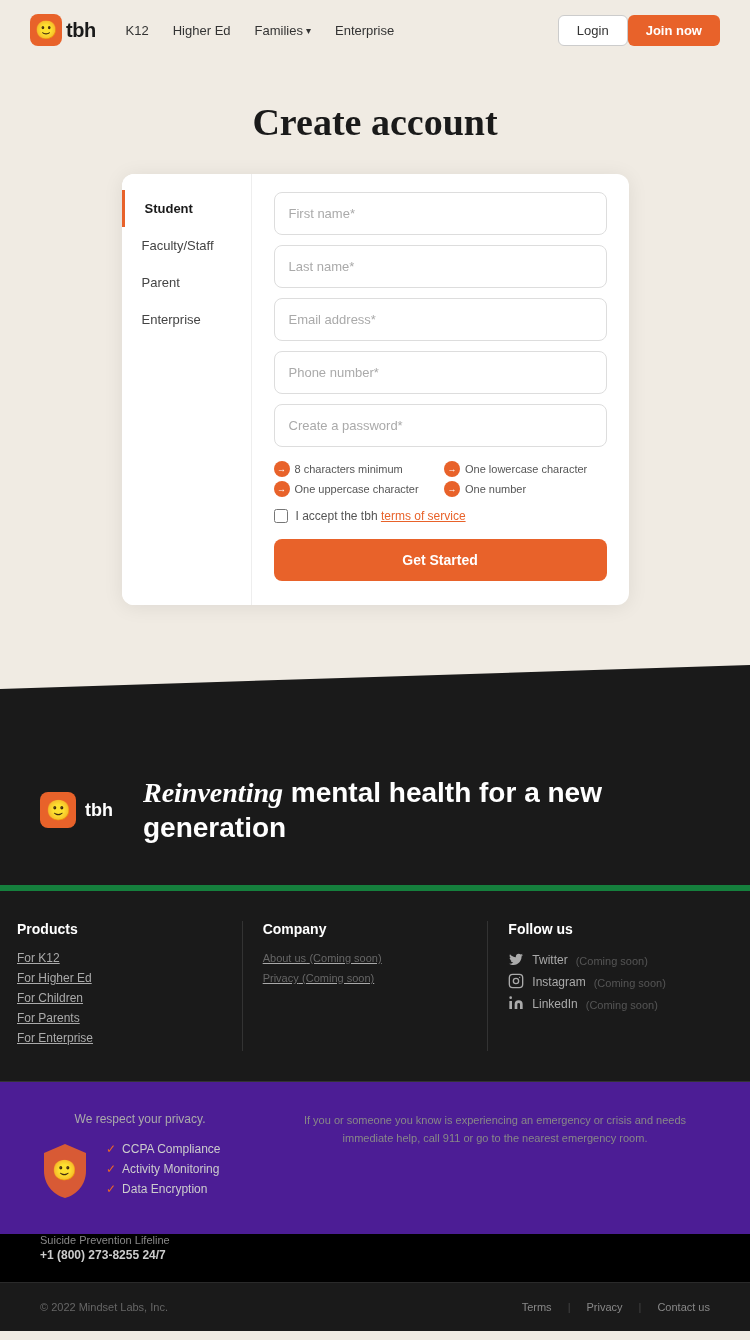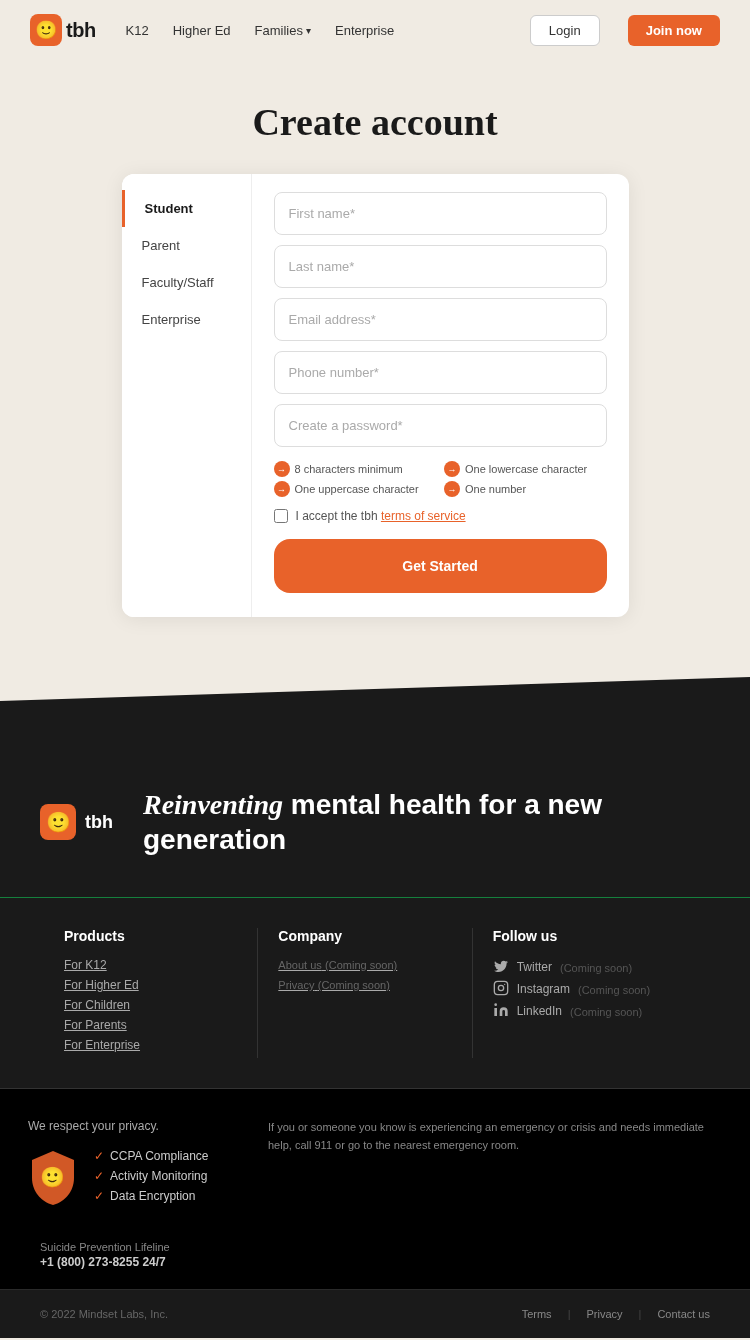--- a/index.html
+++ b/index.html
@@ -40,21 +40,21 @@
       font-size: 13px;
       color: #333;
       text-decoration: none;
       display: flex;
       align-items: center;
       gap: 3px;
     }
     .nav-link .chevron { font-size: 10px; }
     .nav-actions {
       display: flex;
-      gap: 28px;
+      gap: 0;
       align-items: flex-end;
     }
     .btn-login {
       background: white;
       border: 1px solid #ccc;
       border-radius: 6px;
       padding: 7px 18px;
       font-size: 13px;
       cursor: pointer;
       color: #333;
@@ -168,22 +168,22 @@
       height: 14px;
       border: 1px solid #aaa;
       border-radius: 2px;
       flex-shrink: 0;
     }
     .tos-link { color: #e8622a; text-decoration: underline; }
     .btn-get-started {
       background: #e8622a;
       color: white;
       border: none;
-      border-radius: 16px;
-      padding: 19px;
+      border-radius: 8px;
+      padding: 13px;
       width: 100%;
       font-size: 14px;
       font-weight: 600;
       cursor: pointer;
     }
 
     
     .footer-dark {
       background: #1a1a1a;
       color: white;
@@ -207,22 +207,22 @@
       line-height: 1.25;
     }
     .tagline-cursive {
       font-style: italic;
       font-family: Georgia, serif;
     }
 
     .footer-columns {
       display: flex;
       gap: 0;
-      padding: 30px 64px;
-      border-top: 1px solid #15803d;
+      padding: 30px 17px;
+      border-top: 6px solid #15803d;
     }
     .footer-col {
       flex: 1;
       padding-right: 20px;
     }
     .footer-col + .footer-col {
       border-left: 1px solid #333;
       padding-left: 20px;
     }
     .footer-col-title {
@@ -247,25 +247,26 @@
       color: #aaa;
     }
     .social-icon {
       width: 16px;
       height: 16px;
       fill: #aaa;
     }
 
     
     .privacy-section {
-      background: #000000;
-      padding: 30px 28px;
+      background: #4c1d95;
+      padding: 30px 40px;
       border-top: 1px solid #333;
       display: flex;
       gap: 40px;
+      text-align: center;
     }
     .privacy-left {
       flex: 0 0 200px;
     }
     .privacy-right {
       flex: 1;
       font-size: 11px;
       color: #888;
       line-height: 1.6;
     }
@@ -390,22 +391,22 @@
   </div>
 </nav>
 
 <div class="main-content">
   <h1 class="page-title">Create account</h1>
 
   <div class="form-card">
 
     <div class="form-sidebar">
       <div class="sidebar-item active">Student</div>
+      <div class="sidebar-item">Faculty/Staff</div>
       <div class="sidebar-item">Parent</div>
-      <div class="sidebar-item">Faculty/Staff</div>
       <div class="sidebar-item">Enterprise</div>
     </div>
 
     <div class="form-main">
       <input class="form-field" type="text" placeholder="First name*" style="">
       <input class="form-field" type="text" placeholder="Last name*" style="">
       <input class="form-field" type="email" placeholder="Email address*" style="">
       <input class="form-field" type="tel" placeholder="Phone number*" style="">
       <input class="form-field" type="password" placeholder="Create a password*" style="">
 

